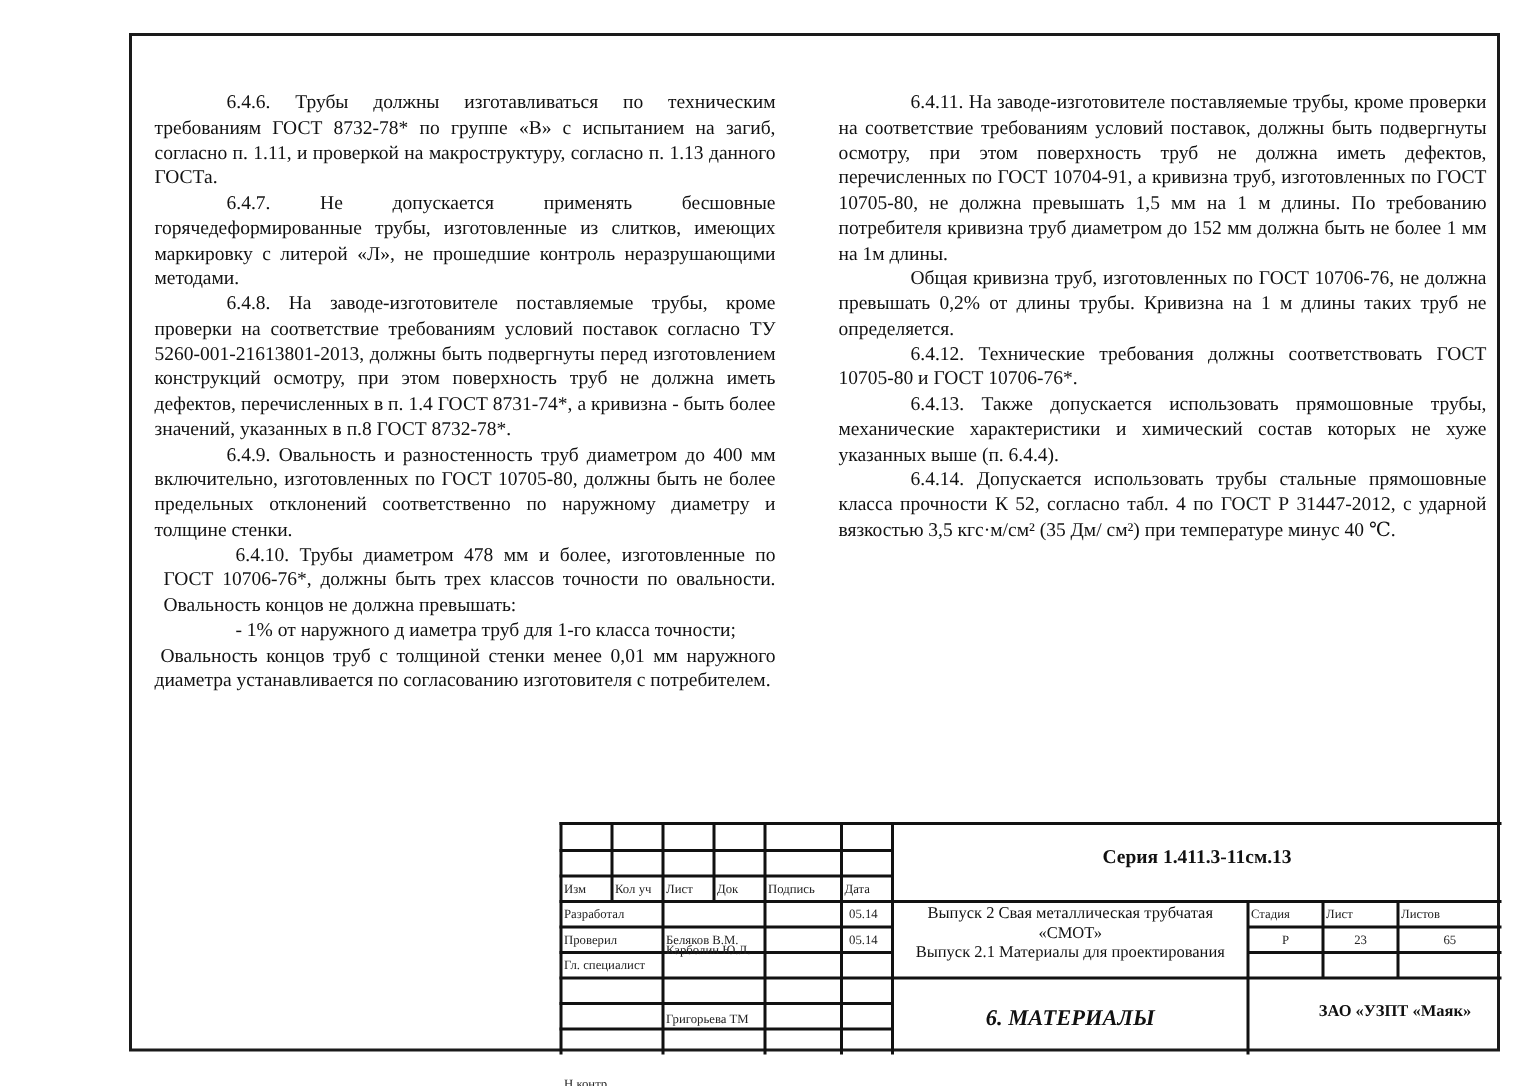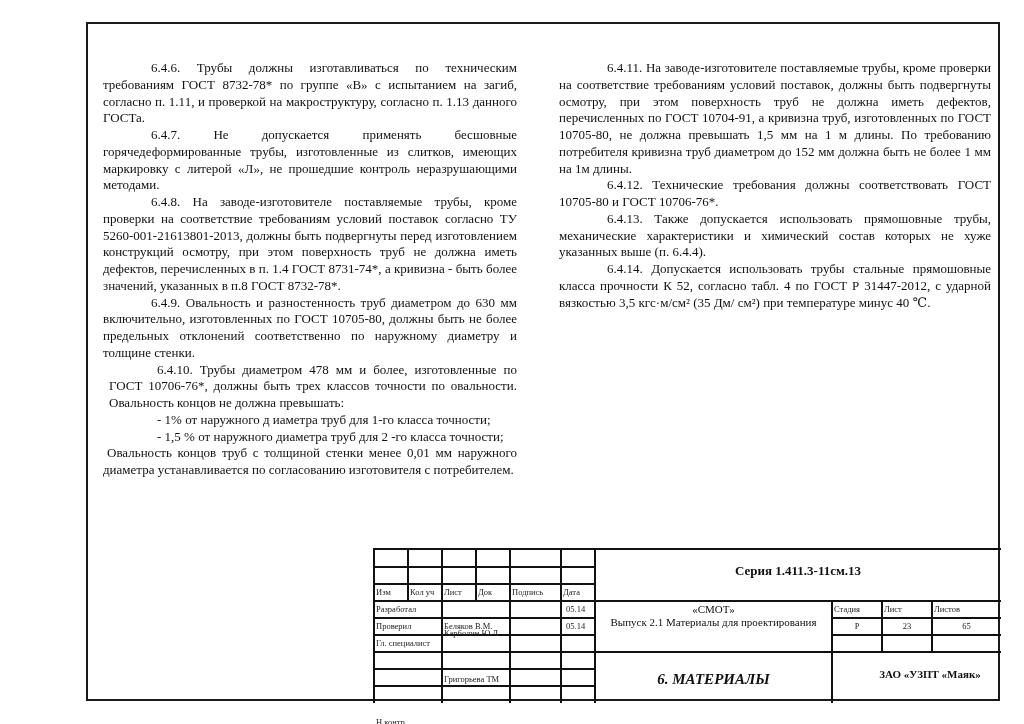--- a/index.html
+++ b/index.html
@@ -25,28 +25,28 @@
   </style>
 </head>
 <body>
 
 <div class="frame"></div>
 
 <div class="col left" id="colLeft">
     <p class="ind">6.4.6. Трубы должны изготавливаться по техническим требованиям ГОСТ 8732-78* по группе «В» с испытанием на загиб, согласно п. 1.11, и проверкой на макроструктуру, согласно п. 1.13 данного ГОСТа.</p>
     <p class="ind">6.4.7. Не допускается применять бесшовные горячедеформированные трубы, изготовленные из слитков, имеющих маркировку с литерой «Л», не прошедшие контроль неразрушающими методами.</p>
     <p class="ind">6.4.8. На заводе-изготовителе поставляемые трубы, кроме проверки на соответствие требованиям условий поставок согласно ТУ 5260-001-21613801-2013, должны быть подвергнуты перед изготовлением конструкций осмотру, при этом поверхность труб не должна иметь дефектов, перечисленных в п. 1.4 ГОСТ 8731-74*, а кривизна - быть более значений, указанных в п.8 ГОСТ 8732-78*.</p>
-    <p class="ind">6.4.9. Овальность и разностенность труб диаметром до 630 мм включительно, изготовленных по ГОСТ 10705-80, должны быть не более предельных отклонений соответственно по наружному диаметру и толщине стенки.</p>
+    <p class="ind">6.4.9. Овальность и разностенность труб диаметром до 400 мм включительно, изготовленных по ГОСТ 10705-80, должны быть не более предельных отклонений соответственно по наружному диаметру и толщине стенки.</p>
     <p class="ind pad">6.4.10. Трубы диаметром 478 мм и более, изготовленные по ГОСТ 10706-76*, должны быть трех классов точности по овальности. Овальность концов не должна превышать:</p>
     <p class="ind pad">- 1% от наружного д иаметра труб для 1-го класса точности;</p>
-    <p class="ind pad">- 1,5 % от наружного диаметра труб для 2 -го класса точности;</p>
     <p class="ind2">Овальность концов труб с толщиной стенки менее 0,01 мм наружного диаметра устанавливается по согласованию изготовителя с потребителем.</p>
   </div>
 <div class="col right" id="colRight">
     <p class="ind">6.4.11. На заводе-изготовителе поставляемые трубы, кроме проверки на соответствие требованиям условий поставок, должны быть подвергнуты осмотру, при этом поверхность труб не должна иметь дефектов, перечисленных по ГОСТ 10704-91, а кривизна труб, изготовленных по ГОСТ 10705-80, не должна превышать 1,5 мм на 1 м длины. По требованию потребителя кривизна труб диаметром до 152 мм должна быть не более 1 мм на 1м длины.</p>
+    <p class="ind">Общая кривизна труб, изготовленных по ГОСТ 10706-76, не должна превышать 0,2% от длины трубы. Кривизна на 1 м длины таких труб не определяется.</p>
     <p class="ind">6.4.12. Технические требования должны соответствовать ГОСТ 10705-80 и ГОСТ 10706-76*.</p>
     <p class="ind">6.4.13. Также допускается использовать прямошовные трубы, механические характеристики и химический состав которых не хуже указанных выше (п. 6.4.4).</p>
     <p class="ind">6.4.14. Допускается использовать трубы стальные прямошовные класса прочности К 52, согласно табл. 4 по ГОСТ Р 31447-2012, с ударной вязкостью 3,5 кгс·м/см² (35 Дм/ см²) при температуре минус 40 ℃.</p>
   </div>
 
 <div id="tb">
 
   <div class="ln h" style="left:373px;top:548px;width:628px;"></div>
   <div class="ln h" style="left:373px;top:566px;width:222px;"></div>
   <div class="ln h" style="left:373px;top:583px;width:222px;"></div>
@@ -86,20 +86,21 @@
   <span class="cell" style="left:566px;top:621px;">05.14</span>
 
   <span class="cell" style="left:376px;top:638px;">Гл. специалист</span>
   <span class="cell" style="left:444px;top:674px;">Григорьева ТМ</span>
 
   <span class="cell" style="left:376px;top:697px;margin-top:20px;">Н.контр</span>
 
   <div class="big" style="left:596px;top:563px;width:404px;font-size:13px;">Серия 1.411.3-11см.13</div>
 
   <div class="desc" style="left:596px;top:603px;width:235px;">
+    <div>Выпуск 2  Свая металлическая трубчатая</div>
     <div>«СМОТ»</div>
     <div>Выпуск 2.1 Материалы для проектирования</div>
   </div>
 
   <span class="cell" style="left:834px;top:604px;">Стадия</span>
   <span class="cell" style="left:884px;top:604px;">Лист</span>
   <span class="cell" style="left:934px;top:604px;text-align:center;">Листов</span>
   <span class="cell c" style="left:833px;top:621px;width:48px;">Р</span>
   <span class="cell c" style="left:883px;top:621px;width:48px;">23</span>
   <span class="cell c" style="left:933px;top:621px;width:67px;">65</span>

